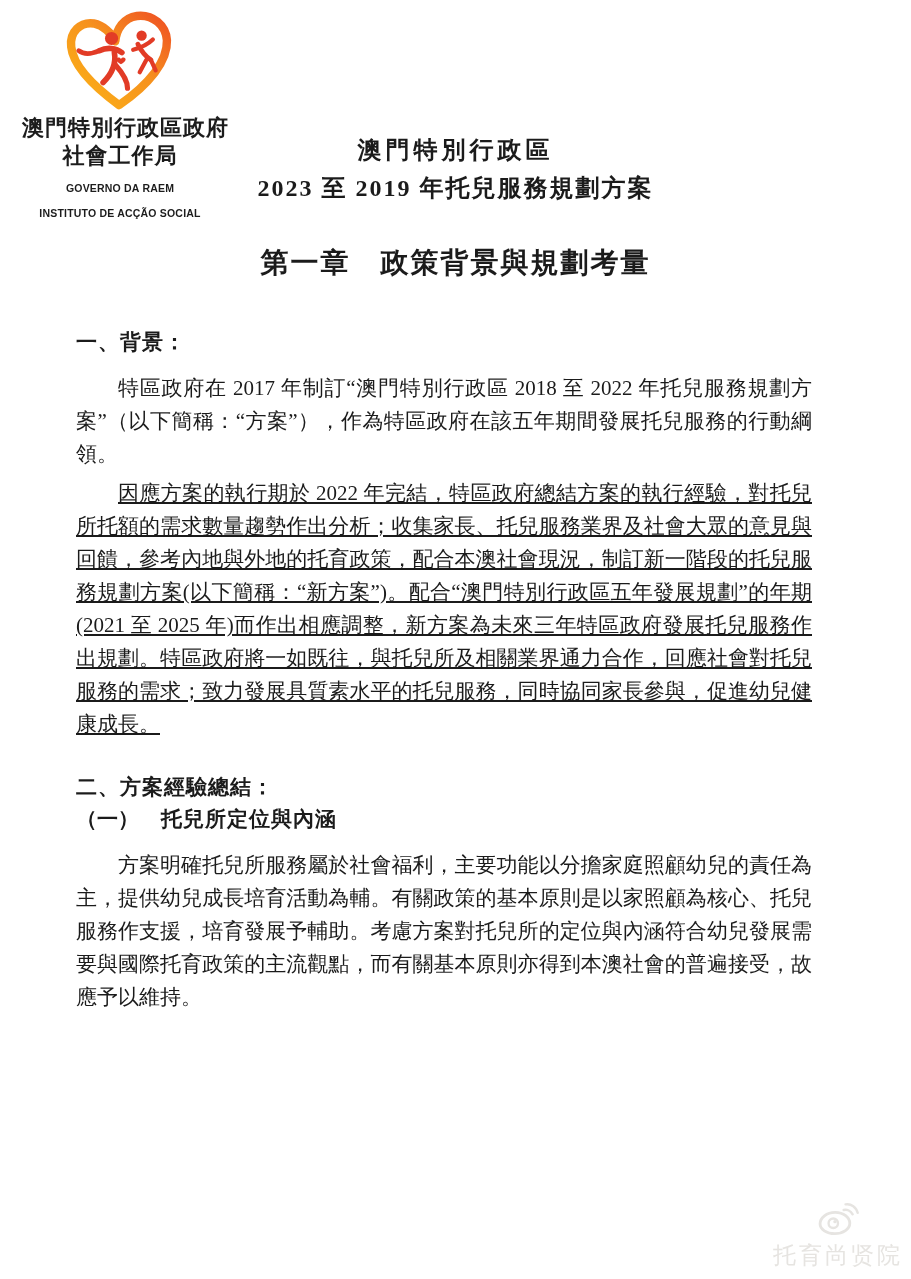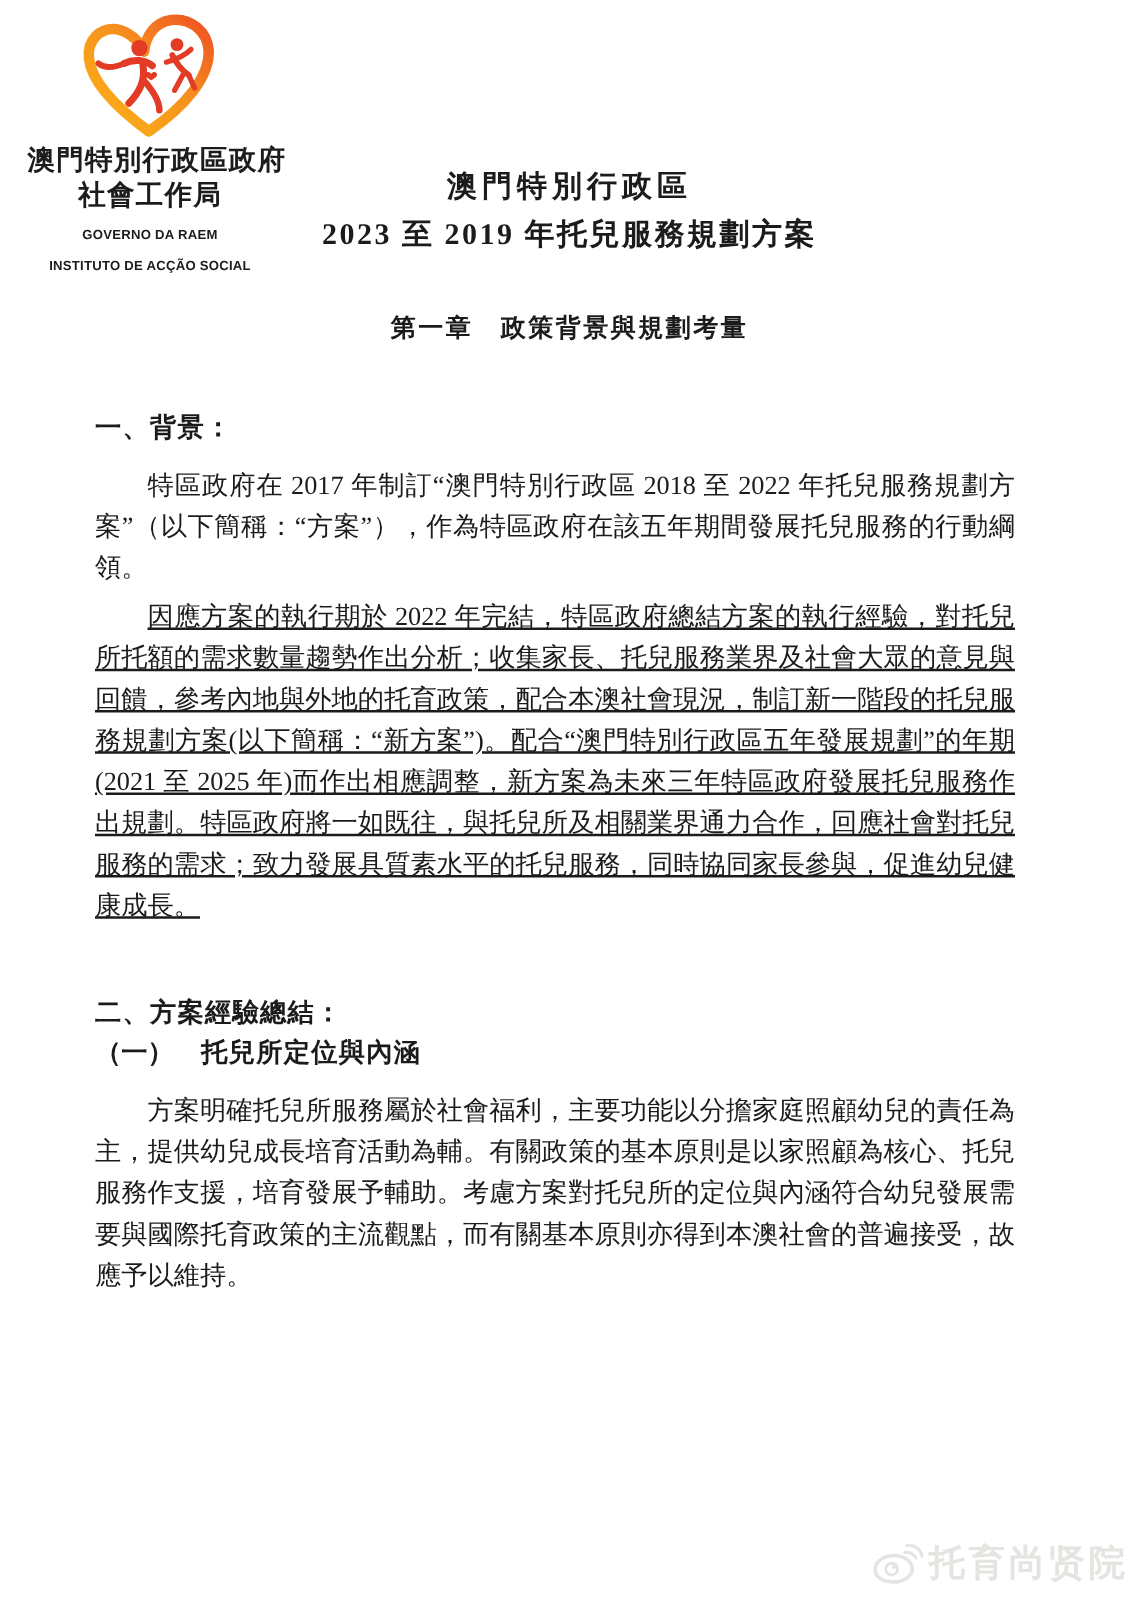--- a/index.html
+++ b/index.html
@@ -46,38 +46,38 @@
   .title-block {
     padding-top: 134px;
     text-align: center;
     font-weight: bold;
   }
   .title-line1 { font-size: 24px; letter-spacing: 4px; line-height: 32px; }
   .title-line2 { font-size: 24px; letter-spacing: 2px; line-height: 32px; margin-top: 6px; }
 
   .chapter {
     text-align: center;
-    font-size: 20px;
+    font-size: 28px;
     font-weight: bold;
     letter-spacing: 2px;
     margin: 44px 0 0 0;
     line-height: 30px;
   }
 
   
   .content { padding: 0 99px 0 76px; }
   .section-heading {
     font-size: 21px;
     font-weight: bold;
     letter-spacing: 1px;
     margin: 0;
     line-height: 28px;
   }
   .sh-1 { margin-top: 50px; }
-  .sh-2 { margin-top: 55px; }
+  .sh-2 { margin-top: 32px; }
   .body-para {
     font-size: 21px;
     line-height: 33px;
     text-align: justify;
     text-indent: 2em;
     margin: 16px 0 0 0;
   }
   .body-para.tight { margin-top: 6px; text-decoration: underline; }
   .subheading {
     display: flex;
@@ -92,24 +92,25 @@
   
   .watermark {
     position: absolute;
     right: 8px;
     bottom: 8px;
     display: flex;
     align-items: center;
     gap: 4px;
     color: #e6e4e1;
     font-family: "Liberation Sans", "DejaVu Sans", sans-serif;
-    font-weight: bold;
-    font-size: 29px;
+    font-weight: normal;
+    font-size: 23px;
     letter-spacing: 3px;
     user-select: none;
+    flex-direction: column;
   }
 </style>
 </head>
 <body>
 
 <div class="page">
 
   <div class="agency">
     <svg class="heart" width="122" height="106" viewBox="0 0 130 112" aria-hidden="true">
       <defs>

